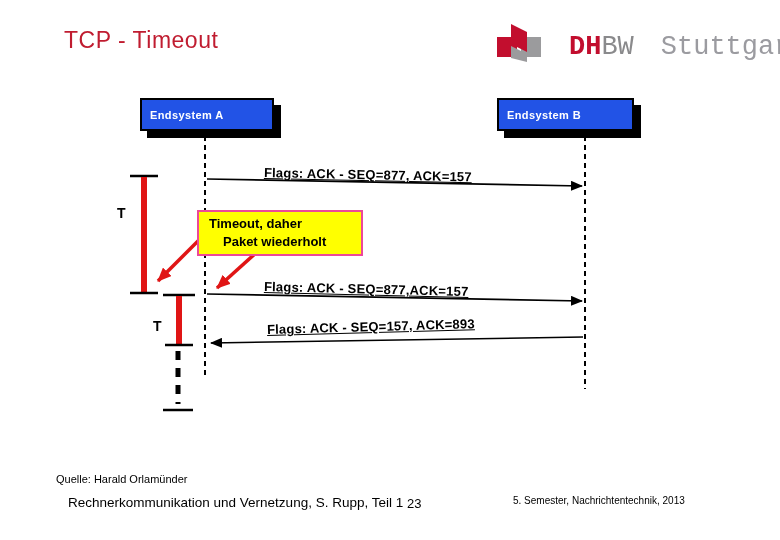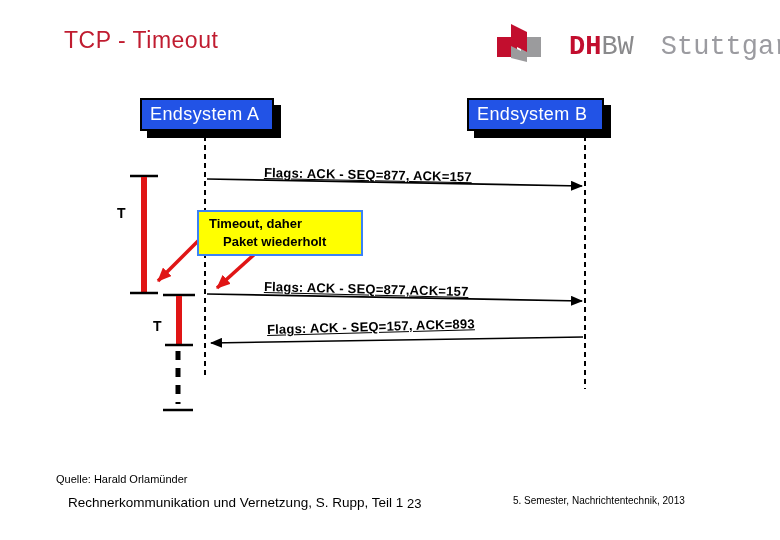--- a/index.html
+++ b/index.html
@@ -13,42 +13,42 @@
     left:64px;top:27px;font-size:23px;color:#c01c30;letter-spacing:0.5px;
   }
   
   .logo-text{left:569px;top:33px;font-size:27px;line-height:28px;white-space:nowrap;font-family:Liberation Mono, monospace;}
   .logo-dh{color:#c20e2e;font-weight:bold;}
   .logo-bw{color:#8a8a8c;}
   .logo-city{color:#9b9ba0;margin-left:27px;}
   
   .endbox{
     width:122px;height:29px;background:#2253e6;border:2px solid #000;
-    box-shadow:7px 7px 0 #000;color:#ffffff;font-weight:normal;font-size:18px;
+    box-shadow:7px 7px 0 #000;color:#ffffff;font-weight:bold;font-size:11px;
     display:flex;align-items:center;padding-left:8px;letter-spacing:0.4px;
   }
   .endbox-a{left:140px;top:98px;}
-  .endbox-b{left:467px;top:98px;width:125px;text-align:center;}
+  .endbox-b{left:497px;top:98px;width:125px;text-align:center;}
   
   .diagram-svg{left:0;top:0;width:780px;height:540px;pointer-events:none;}
   
   .flag{
     font-size:13px;font-weight:bold;color:#000;white-space:nowrap;
     text-decoration:underline;transform-origin:left center;letter-spacing:0.2px;
   }
   .flag1{left:264px;top:165px;transform:rotate(1.2deg);}
   .flag2{left:264px;top:279px;transform:rotate(1.4deg);}
   .flag3{left:267px;top:322px;transform:rotate(-1.6deg);}
   .t-label{font-size:14px;font-weight:bold;color:#000;}
   .t1{left:117px;top:205px;}
   .t2{left:153px;top:318px;}
   
   .note{
     left:197px;top:210px;width:162px;height:39px;background:#ffff00;
-    border:2px solid #3b82f6;font-size:13px;font-weight:bold;color:#000;
+    border:2px solid #ec4899;font-size:13px;font-weight:bold;color:#000;
     padding-top:3px;line-height:18px;
   }
   .note-line1{margin-left:10px;}
   .note-line2{margin-left:24px;}
   
   .source{left:56px;top:473px;font-size:11px;color:#000;}
   .course{left:68px;top:495px;font-size:13.5px;color:#000;}
   .page-num{left:407px;top:496px;font-size:13px;color:#000;}
   .semester{left:513px;top:495px;font-size:10px;color:#000;}
 </style>

